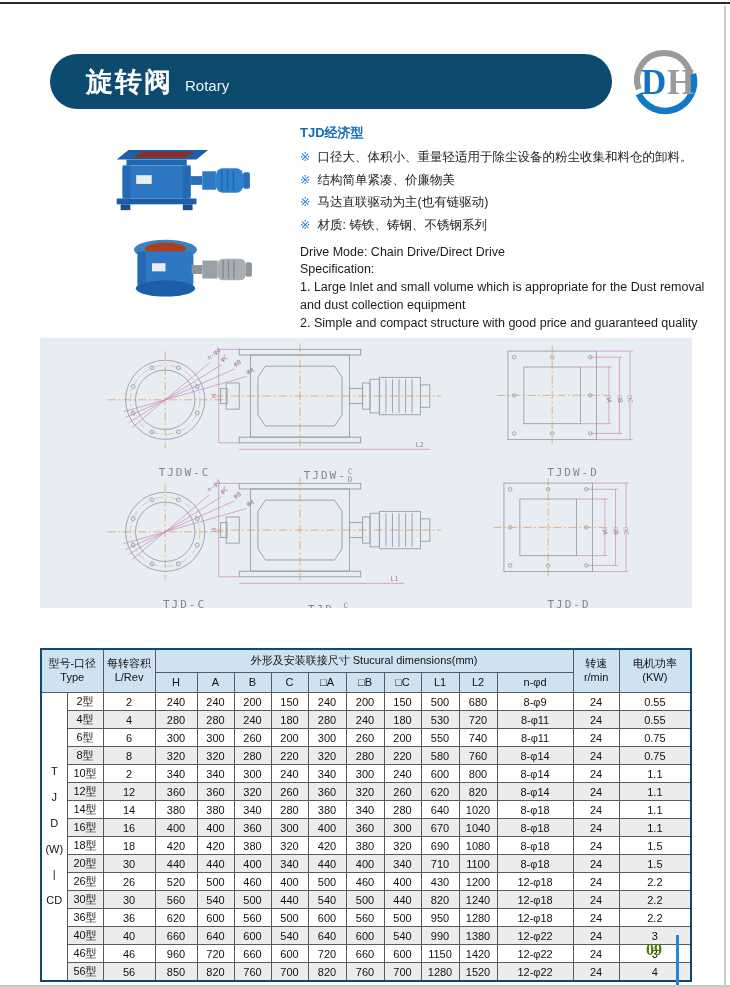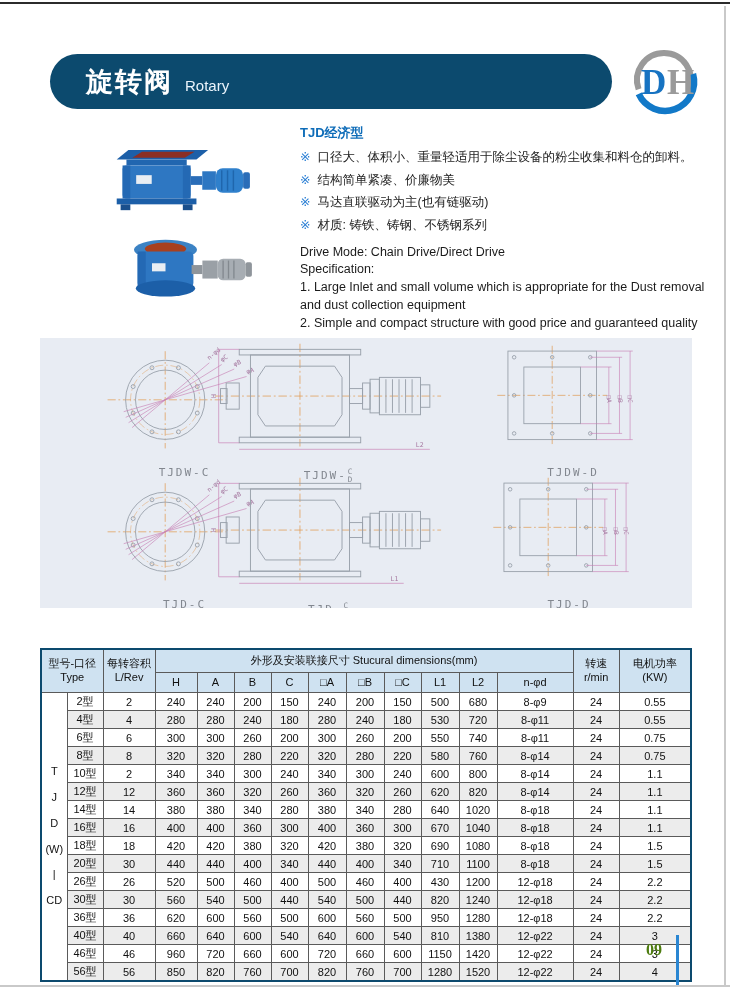--- a/index.html
+++ b/index.html
@@ -601,21 +601,21 @@
         <tr>
           <td>40型</td>
           <td>40</td>
           <td>660</td>
           <td>640</td>
           <td>600</td>
           <td>540</td>
           <td>640</td>
           <td>600</td>
           <td>540</td>
-          <td>810</td>
+          <td>990</td>
           <td>1380</td>
           <td>12-φ22</td>
           <td>24</td>
           <td>3</td>
         </tr>
         <tr>
           <td>46型</td>
           <td>46</td>
           <td>960</td>
           <td>720</td>

